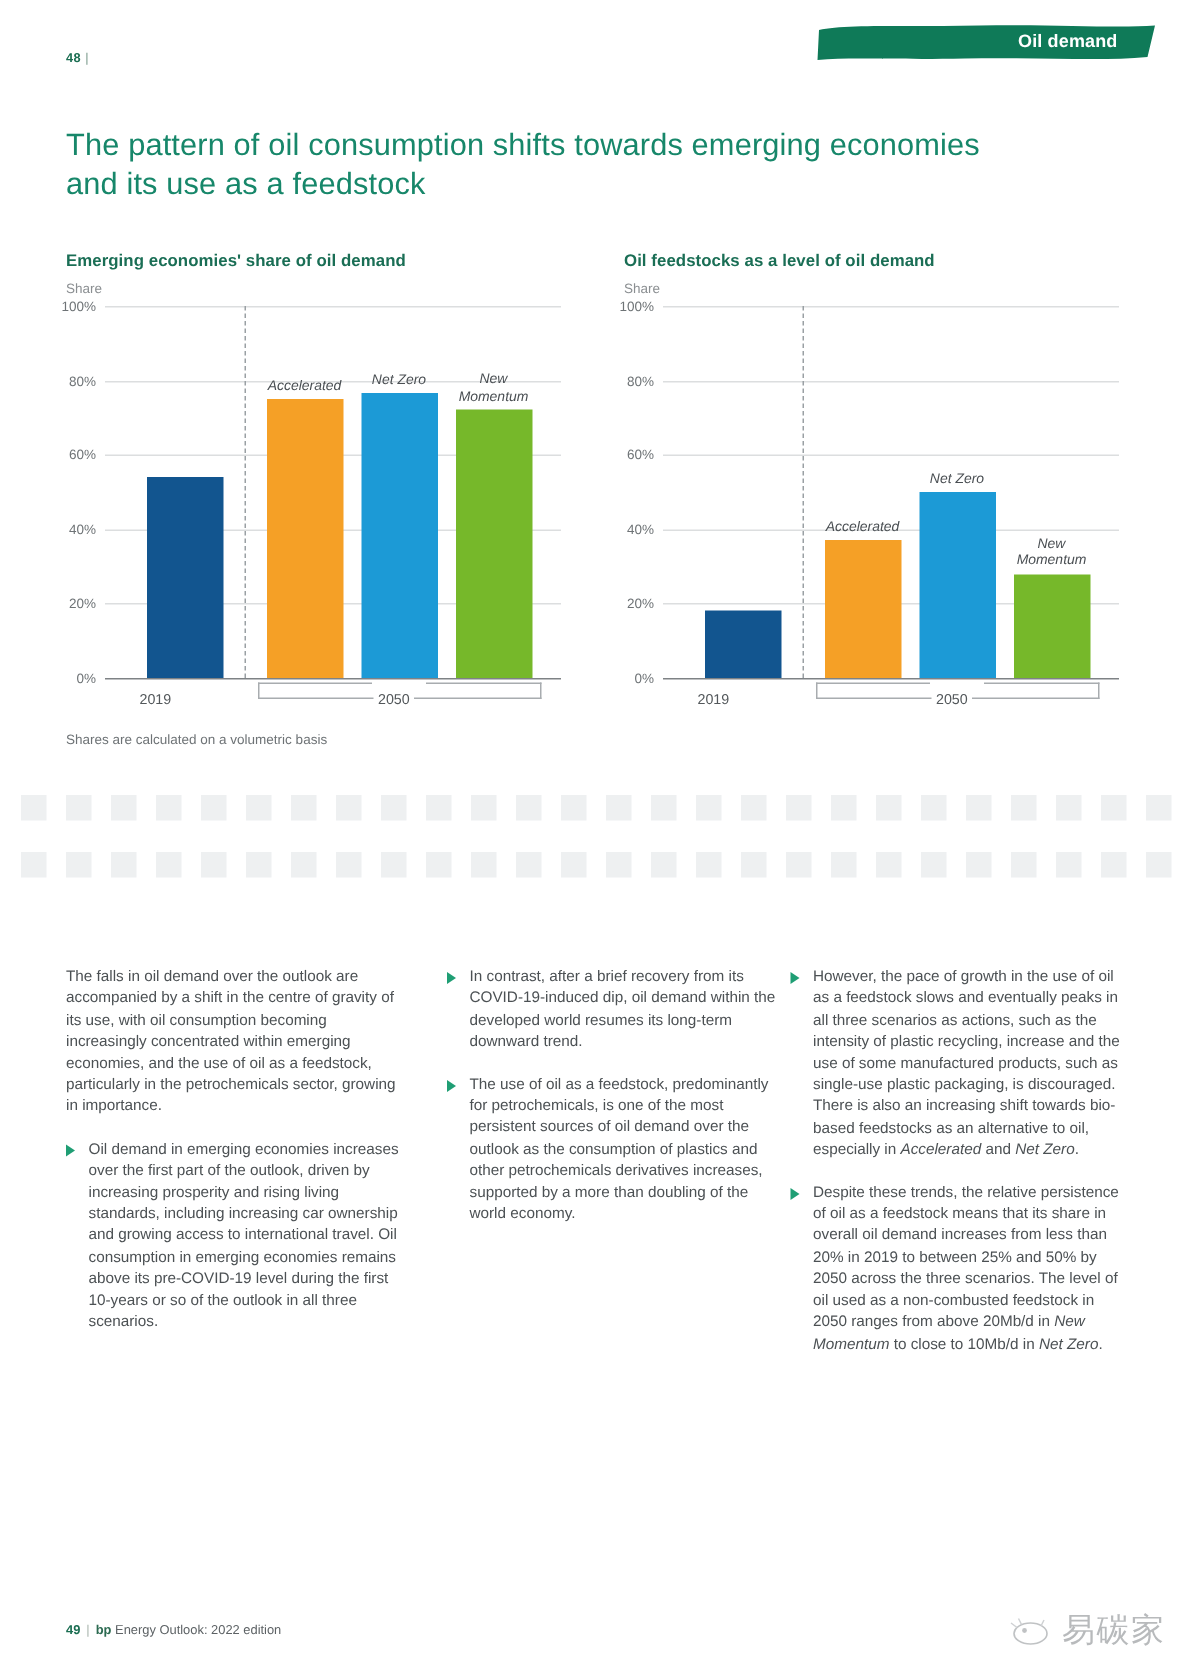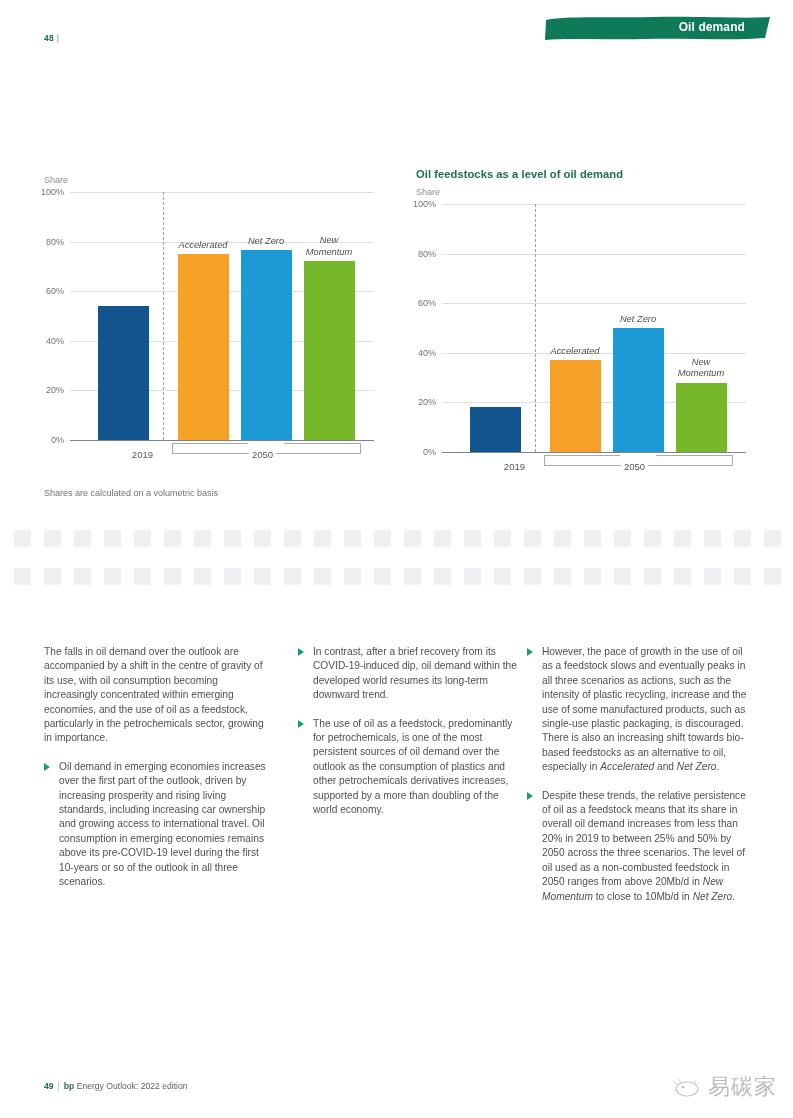--- a/index.html
+++ b/index.html
@@ -70,21 +70,21 @@
     position: absolute; bottom: 0;
   }
   .bar-label {
     position: absolute; text-align: center;
     font-size: 9.3px; font-style: italic; color: #4a4f53;
     line-height: 11.5px; white-space: nowrap;
   }
 
   .xaxis-area { position: absolute; left: 26px; right: 0; top: 248px; height: 34px; }
   .xtick-2019 {
-    position: absolute; font-size: 9.5px; color: #53585b; text-align: right;
+    position: absolute; font-size: 9.5px; color: #53585b; text-align: left;
     top: 9px;
   }
   .bracket {
     position: absolute; top: 3px; height: 11px;
     border: 1px solid #a8acaf; border-top: none;
   }
   .bracket-top-l, .bracket-top-r {
     position: absolute; top: 3px; height: 1px; background: #a8acaf;
   }
   .xtick-2050 {
@@ -157,22 +157,24 @@
     <span>48</span><span class="bar">|</span>
   </div>
 
   <div class="tab-banner">
     <svg viewBox="0 0 230 28" preserveAspectRatio="none">
       <path d="M3,6 C20,2 60,4 110,3 C160,2 200,5 227,3 L222,24 C190,27 150,24 100,25 C55,26 25,24 2,26 Z" fill="#0f7a58"></path>
     </svg>
     <div class="tab-label">Oil demand</div>
   </div>
 
+  <h1 class="headline">The pattern of oil consumption shifts towards emerging economies and its use as a feedstock</h1>
 
   <div class="chart-block left">
+    <div class="chart-title">Emerging economies' share of oil demand</div>
     <div class="chart-unit">Share</div>
     <div class="plot-wrap">
       <div class="plot" id="plot0">
           <div class="gridline axis" style="top: 248px;">
             <span class="ytick">0%</span>
           </div>
           <div class="gridline" style="top: 198.4px;">
             <span class="ytick">20%</span>
           </div>
           <div class="gridline" style="top: 148.8px;">

